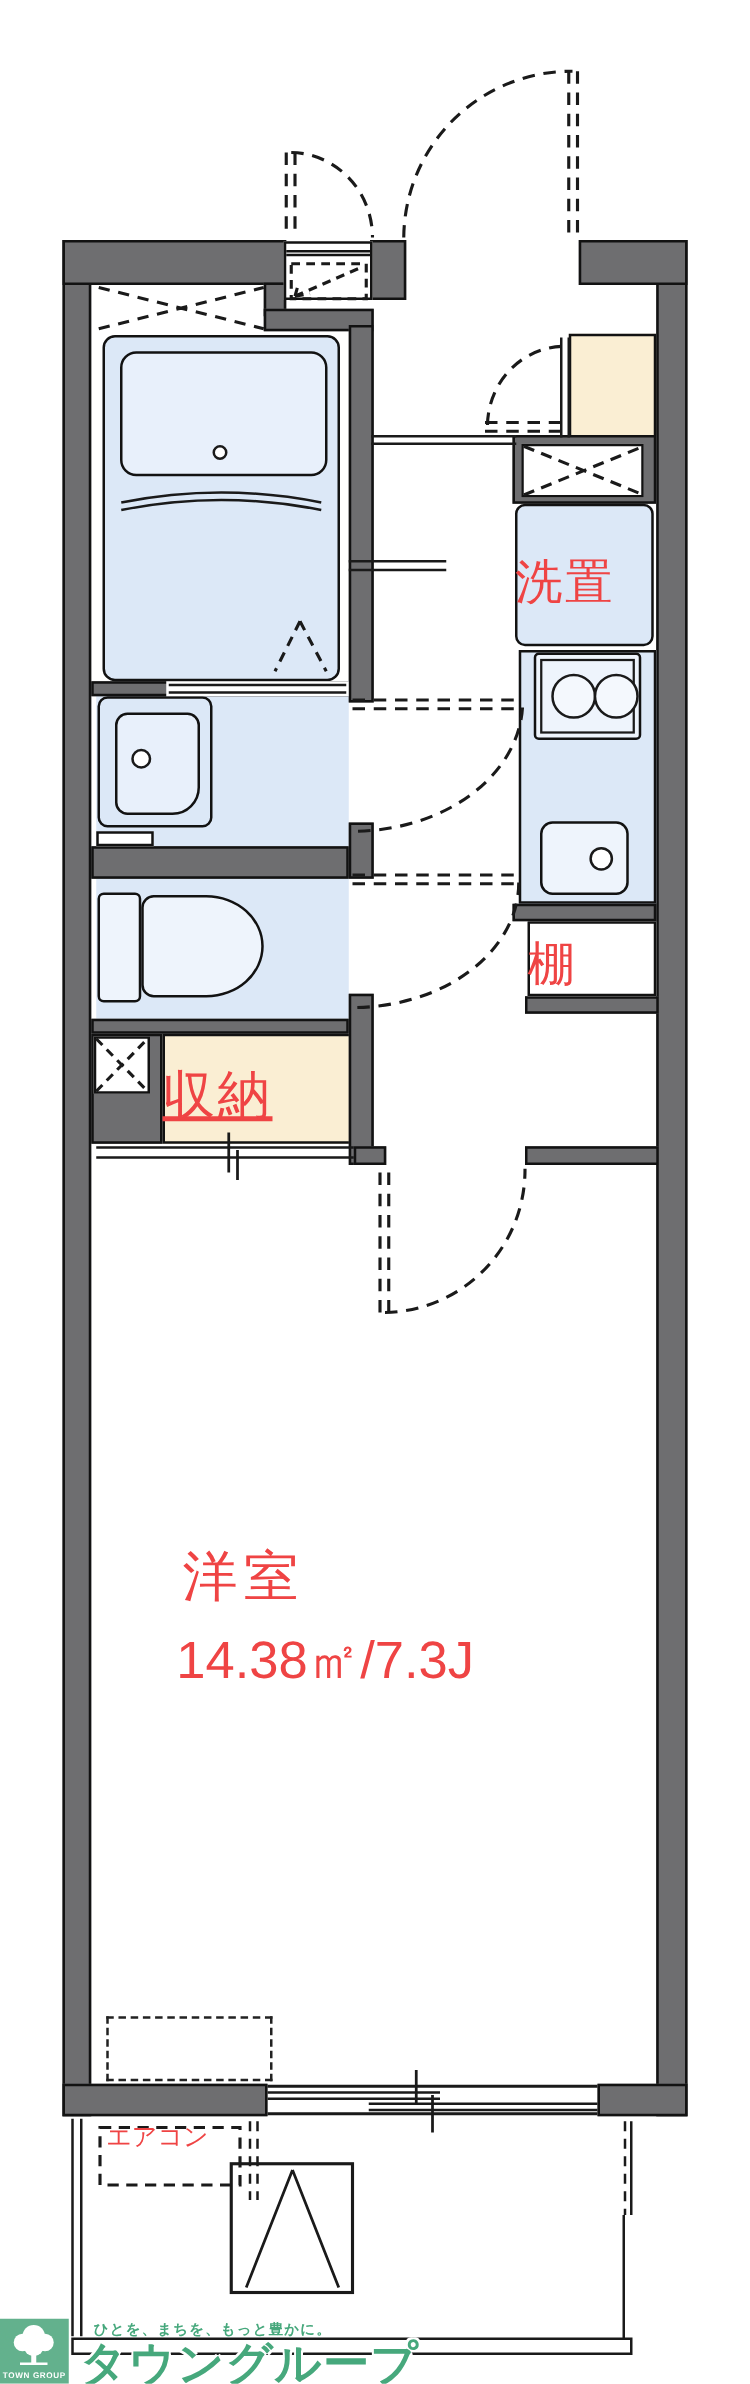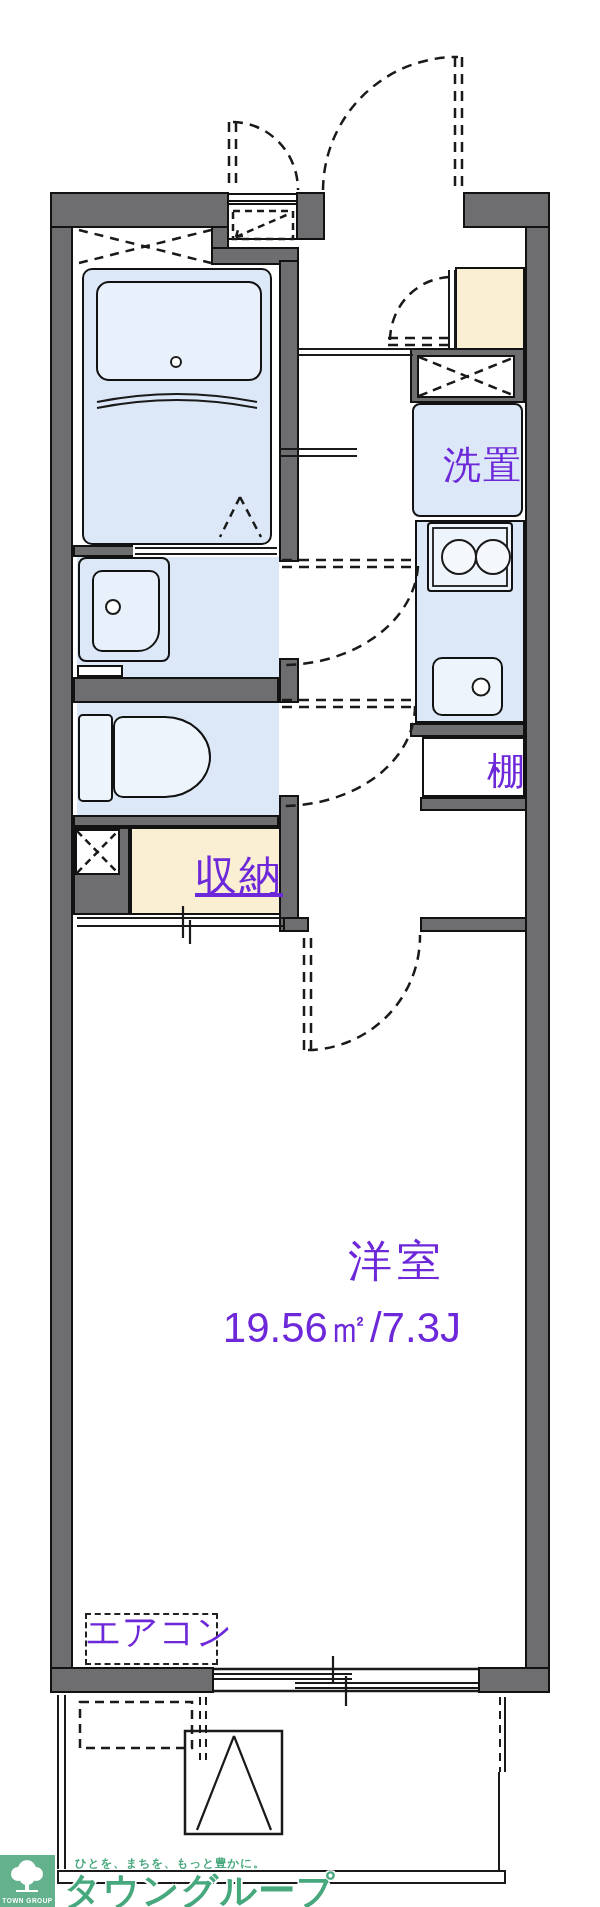--- a/index.html
+++ b/index.html
@@ -3,21 +3,21 @@
 <meta charset="utf-8">
 <style>
   html,body{margin:0;padding:0;background:#fff;}
   body{position:relative;width:600px;height:1907px;overflow:hidden;
        font-family:"Liberation Sans","DejaVu Sans",sans-serif;color:#1c1c1c;}
   .abs{position:absolute;box-sizing:border-box;}
   .wall{background:#6e6e70;border:2px solid #121212;}
   .floor-blue{background:#dce8f7;}
   .floor-beige{background:#faeed3;border:2px solid #121212;}
   .whitebox{background:#fff;border:2.5px solid #121212;}
-  .lbl{position:absolute;text-align:right;color:#6d28d9;white-space:nowrap;}
+  .lbl{position:absolute;text-align:left;color:#ef4444;white-space:nowrap;}
   #svg-overlay{position:absolute;left:0;top:0;z-index:30;pointer-events:none;}
   .fixture{z-index:12;}
   .room-floor{z-index:4;}
   .wall{z-index:10;}
   .lbl{z-index:40;}
   #aircon-box{border:2.5px dashed #222;z-index:20;}
   #logo-square{background:#63b18d;z-index:45;}
   #logo-text{position:absolute;left:0;right:0;bottom:3px;text-align:center;
              color:#fff;font-size:6.5px;letter-spacing:.5px;font-weight:bold;}
   #tagline{color:#46a87c;font-weight:bold;font-size:11.5px;letter-spacing:1px;z-index:46;}
@@ -148,22 +148,22 @@
     <path d="M80,1702 H192 V1748 H80 Z" stroke-dasharray="9 6"></path>
     <path d="M200,1697 V1760 M206,1697 V1760" stroke-dasharray="8 6" stroke-width="2"></path>
     <path d="M500,1697 V1772" stroke-dasharray="8 6" stroke-width="2"></path>
   </g>
 </svg>
 
 <div class="lbl" style="left:412px;top:440px;width:111px;font-size:38px;letter-spacing:2px;">洗置</div>
 <div class="lbl" style="left:422px;top:746px;width:103px;font-size:38px;">棚</div>
 <div class="lbl" style="left:130px;top:848px;width:153px;font-size:42px;letter-spacing:2px;text-decoration:underline;">収納</div>
 <div class="lbl" style="left:146px;top:1232px;width:300px;font-size:44px;letter-spacing:5px;">洋室</div>
-<div class="lbl" style="left:141px;top:1300px;width:320px;font-size:42px;">19.56㎡/7.3J</div>
-<div class="lbl" style="left:85px;top:1608px;width:133px;font-size:36px;">エアコン</div>
+<div class="lbl" style="left:141px;top:1300px;width:320px;font-size:42px;">14.38㎡/7.3J</div>
+<div class="lbl" style="left:85px;top:1696px;width:133px;font-size:20px;">エアコン</div>
 
 <div class="abs" id="logo-square" style="left:0px;top:1855px;width:55px;height:52px;">
   <svg width="55" height="42" viewBox="0 0 55 42">
     <g fill="#ffffff">
       <circle cx="27" cy="14" r="9"></circle>
       <circle cx="18" cy="19" r="7"></circle>
       <circle cx="36" cy="19" r="7"></circle>
       <circle cx="27" cy="22" r="8"></circle>
       <rect x="25" y="24" width="4" height="12"></rect>
       <rect x="16" y="35" width="22" height="2"></rect>

